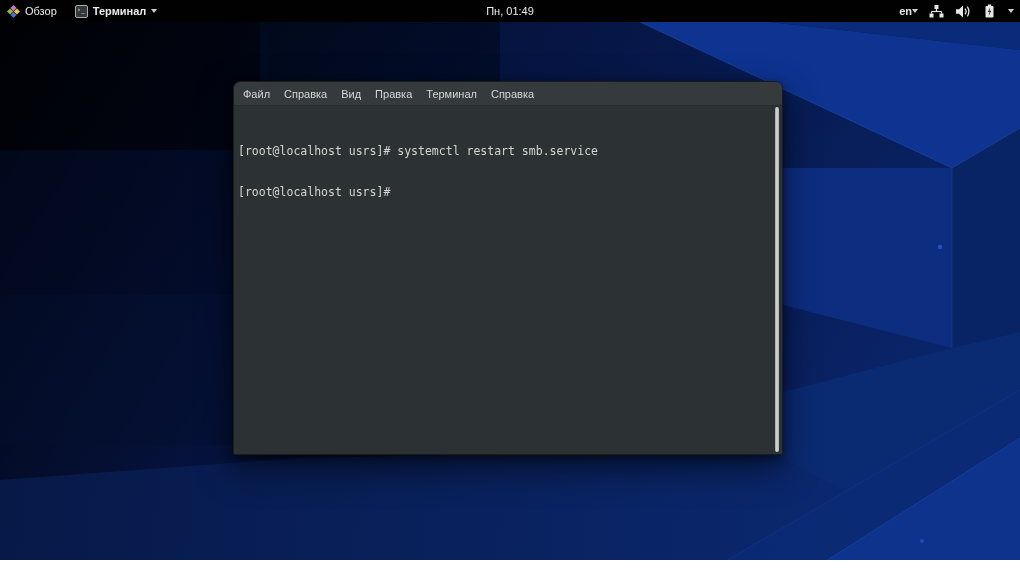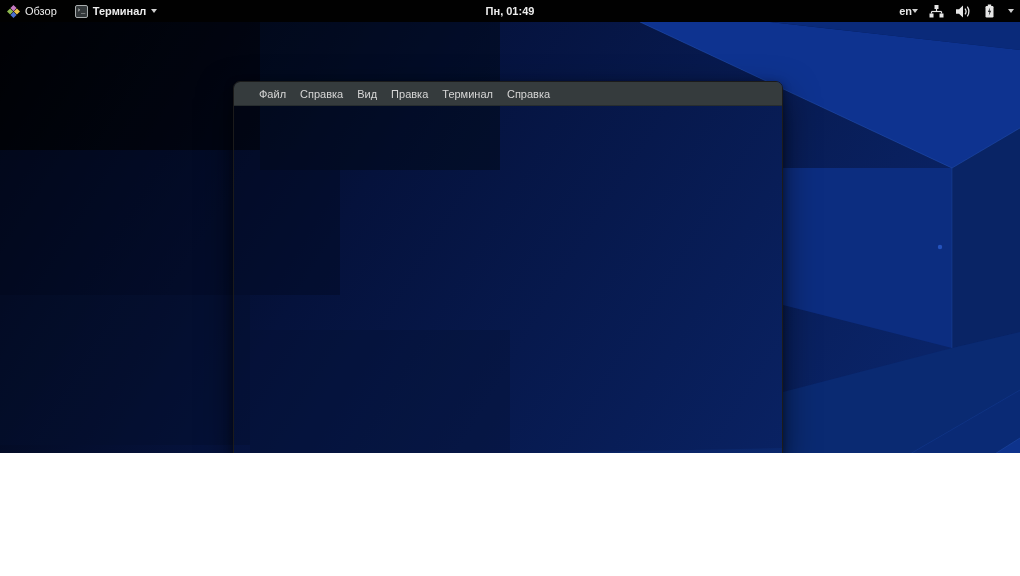--- a/index.html
+++ b/index.html
@@ -1,35 +1,35 @@
 <!DOCTYPE html>
 <html><head>
 <meta charset="utf-8">
 <style>
   * { margin:0; padding:0; box-sizing:border-box; }
   html,body { width:1020px; height:576px; overflow:hidden; }
   body { font-family:"Liberation Sans", sans-serif; }
 
-  .desktop { position:relative; width:1020px; height:453px; overflow:hidden; background:#7f1d1d; }
+  .desktop { position:relative; width:1020px; height:560px; overflow:hidden; background:#7f1d1d; }
   .wallpaper { position:absolute; left:0; top:0; width:1020px; height:576px; display:block; }
 
   
   .topbar {
     position:absolute; left:0; top:0; width:1020px; height:22px;
     background:#010101; color:#e6e6e6; font-size:11px;
     display:flex; align-items:center; z-index:30;
   }
   .topbar-left { display:flex; align-items:center; gap:18px; padding-left:7px; }
   .tb-btn { display:flex; align-items:center; gap:5px; height:22px; cursor:default; }
   .tb-label { color:#ededed; }
   .app-label { font-weight:bold; }
   .clock {
     position:absolute; left:0; right:0; top:0; height:22px;
     display:flex; align-items:center; justify-content:center;
-    font-weight:bold; color:#ededed; pointer-events:none;
+    font-weight:normal; color:#ededed; pointer-events:none;
   }
   .topbar-right { position:absolute; right:6px; top:0; height:22px; display:flex; align-items:center; gap:11px; }
   .caret-down {
     width:0; height:0; display:inline-block;
     border-left:3.5px solid transparent; border-right:3.5px solid transparent;
     border-top:4px solid #cfcfcf;
   }
   .kbd-btn { display:flex; align-items:center; gap:0; font-weight:bold; }
 
   .term-mini-icon {
@@ -52,21 +52,21 @@
     display:flex; align-items:center; justify-content:center; position:relative;
     color:#dadada; font-size:11px; font-weight:bold;
   }
   .close-btn {
     position:absolute; right:7px; top:0; height:25px; width:18px;
     display:flex; align-items:center; justify-content:center;
     color:#c9c9c9; font-size:14px; font-weight:normal; cursor:default;
   }
   .menubar {
     height:24px; background:#353b3d; border-bottom:1px solid #272d2f;
-    display:flex; align-items:center; gap:0; padding-left:18px;
+    display:flex; align-items:center; gap:0; padding-left:2px;
     color:#d6d6d6; font-size:11px;
   }
   .menu-item { padding:0 7px; height:24px; display:flex; align-items:center; cursor:default; }
 
   .terminal {
     flex:1; background:#2c3234; position:relative;
     font-family:"DejaVu Sans Mono", monospace;
     font-size:11.5px; line-height:13.5px; color:#d3d7cf;
     padding:12px 14px 0 4px; white-space:pre; cursor:text;
   }
@@ -184,15 +184,22 @@
 
     <div class="menubar">
       <span class="menu-item">Файл</span>
       <span class="menu-item">Справка</span>
       <span class="menu-item">Вид</span>
       <span class="menu-item">Правка</span>
       <span class="menu-item">Терминал</span>
       <span class="menu-item">Справка</span>
     </div>
 
+    <div class="terminal">
+      <div class="term-line">[root@localhost usrs]# systemctl restart smb.service</div>
+      <div class="term-line">[root@localhost usrs]#</div>
+      <div class="scrollbar-track">
+        <div class="scrollbar-thumb"></div>
+      </div>
+    </div>
   </div>
 
 </div>
 
 </body></html>

